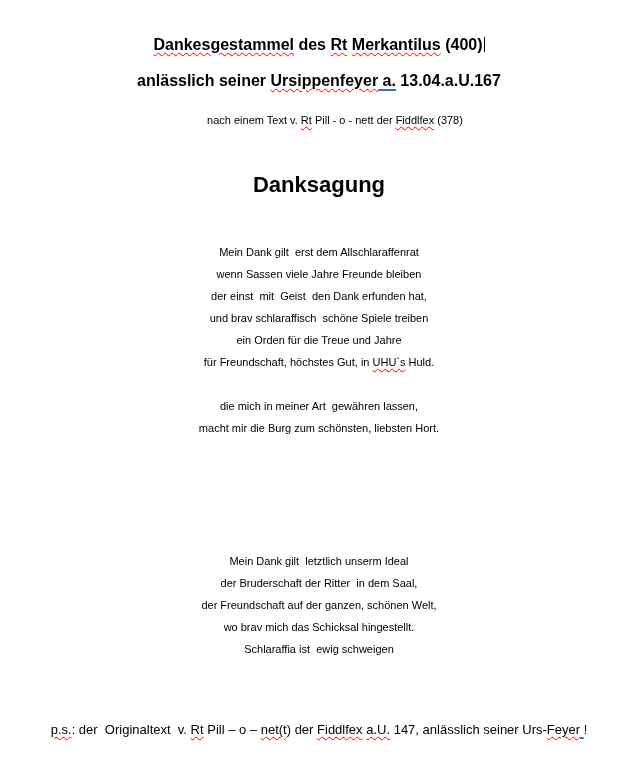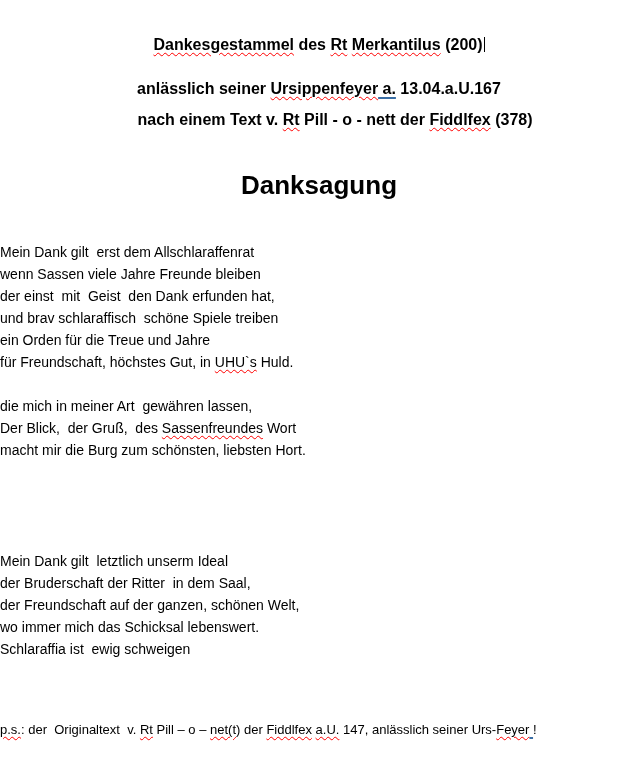--- a/index.html
+++ b/index.html
@@ -14,35 +14,36 @@
     cursor: text;
   }
   .center-line {
     position: absolute;
     left: 0;
     right: 0;
     text-align: center;
     white-space: pre-wrap;
   }
   .hdr-bold { font-size: 16px; font-weight: bold; line-height: 18px; }
-  .hdr-reg  { font-size: 16px; font-weight: bold; line-height: 18px; padding-left: 32px; }
-  .doc-title { font-size: 26px; font-weight: bold; line-height: 28px; }
+  .hdr-reg  { font-size: 11px; font-weight: normal; line-height: 18px; padding-left: 32px; }
+  .doc-title { font-size: 22px; font-weight: bold; line-height: 28px; }
   .stanza {
     position: absolute;
     left: 0;
     right: 0;
-    font-size: 14px;
+    text-align: center;
+    font-size: 11px;
     line-height: 22px;
   }
   .line { white-space: pre-wrap; }
   .footer-line {
     position: absolute;
     left: 0;
     right: 0;
-    text-align: left;
+    text-align: center;
     font-size: 13px;
     line-height: 16px;
     white-space: pre-wrap;
   }
   .spell {
     text-decoration-line: underline;
     text-decoration-style: wavy;
     text-decoration-color: var(--spell-color, #ff0000);
     text-decoration-thickness: 1px;
     text-underline-offset: 2px;
@@ -61,46 +62,45 @@
     background: #000000;
     vertical-align: -2px;
     margin-left: 1px;
   }
 </style>
 </head>
 <body>
 
 <div class="page">
 
-  <div class="center-line hdr-bold" style="top:36px"><span><span class="spell">Dankesgestammel</span><span> des </span><span class="spell">Rt</span><span> </span><span class="spell">Merkantilus</span><span> (200)</span></span><span class="caret"></span></div>
+  <div class="center-line hdr-bold" style="top:36px"><span><span class="spell">Dankesgestammel</span><span> des </span><span class="spell">Rt</span><span> </span><span class="spell">Merkantilus</span><span> (400)</span></span><span class="caret"></span></div>
 
-  <div class="center-line hdr-bold" style="top:80px"><span><span>anlässlich seiner </span><span class="spell">Ursippenfeyer</span><span class="grammar"> a.</span><span> 13.04.a.U.167</span></span></div>
+  <div class="center-line hdr-bold" style="top:72px"><span><span>anlässlich seiner </span><span class="spell">Ursippenfeyer</span><span class="grammar"> a.</span><span> 13.04.a.U.167</span></span></div>
 
   <div class="center-line hdr-reg" style="top:111px"><span><span>nach einem Text v. </span><span class="spell">Rt</span><span> Pill - o - nett der </span><span class="spell">Fiddlfex</span><span> (378)</span></span></div>
 
   <div class="center-line doc-title" style="top:171px">Danksagung</div>
 
   <div class="stanza" style="top:241px">
     <div class="line"><span>Mein Dank gilt  erst dem Allschlaraffenrat</span></div>
     <div class="line"><span>wenn Sassen viele Jahre Freunde bleiben</span></div>
     <div class="line"><span>der einst  mit  Geist  den Dank erfunden hat,</span></div>
     <div class="line"><span>und brav schlaraffisch  schöne Spiele treiben</span></div>
     <div class="line"><span>ein Orden für die Treue und Jahre</span></div>
     <div class="line"><span>für Freundschaft, höchstes Gut, in </span><span class="spell">UHU`s</span><span> Huld.</span></div>
   </div>
 
   <div class="stanza" style="top:395px">
     <div class="line"><span>die mich in meiner Art  gewähren lassen,</span></div>
-    <div class="line"><span>Der Blick,  der Gruß,  des </span><span class="spell">Sassenfreundes</span><span> Wort</span></div>
     <div class="line"><span>macht mir die Burg zum schönsten, liebsten Hort.</span></div>
   </div>
 
   <div class="stanza" style="top:550px">
     <div class="line"><span>Mein Dank gilt  letztlich unserm Ideal</span></div>
     <div class="line"><span>der Bruderschaft der Ritter  in dem Saal,</span></div>
     <div class="line"><span>der Freundschaft auf der ganzen, schönen Welt,</span></div>
-    <div class="line"><span>wo immer mich das Schicksal lebenswert.</span></div>
+    <div class="line"><span>wo brav mich das Schicksal hingestellt.</span></div>
     <div class="line"><span>Schlaraffia ist  ewig schweigen</span></div>
   </div>
 
   <div class="footer-line" style="top:722px"><span><span class="spell">p.s.</span><span>: der  Originaltext  v. </span><span class="spell">Rt</span><span> Pill – o – </span><span class="spell">net(t</span><span>) der </span><span class="spell">Fiddlfex</span><span> </span><span class="spell">a.U.</span><span> 147, anlässlich seiner Urs-</span><span class="spell">Feyer</span><span class="grammar"> </span><span>!</span></span></div>
 
 </div>
 
 </body></html>

